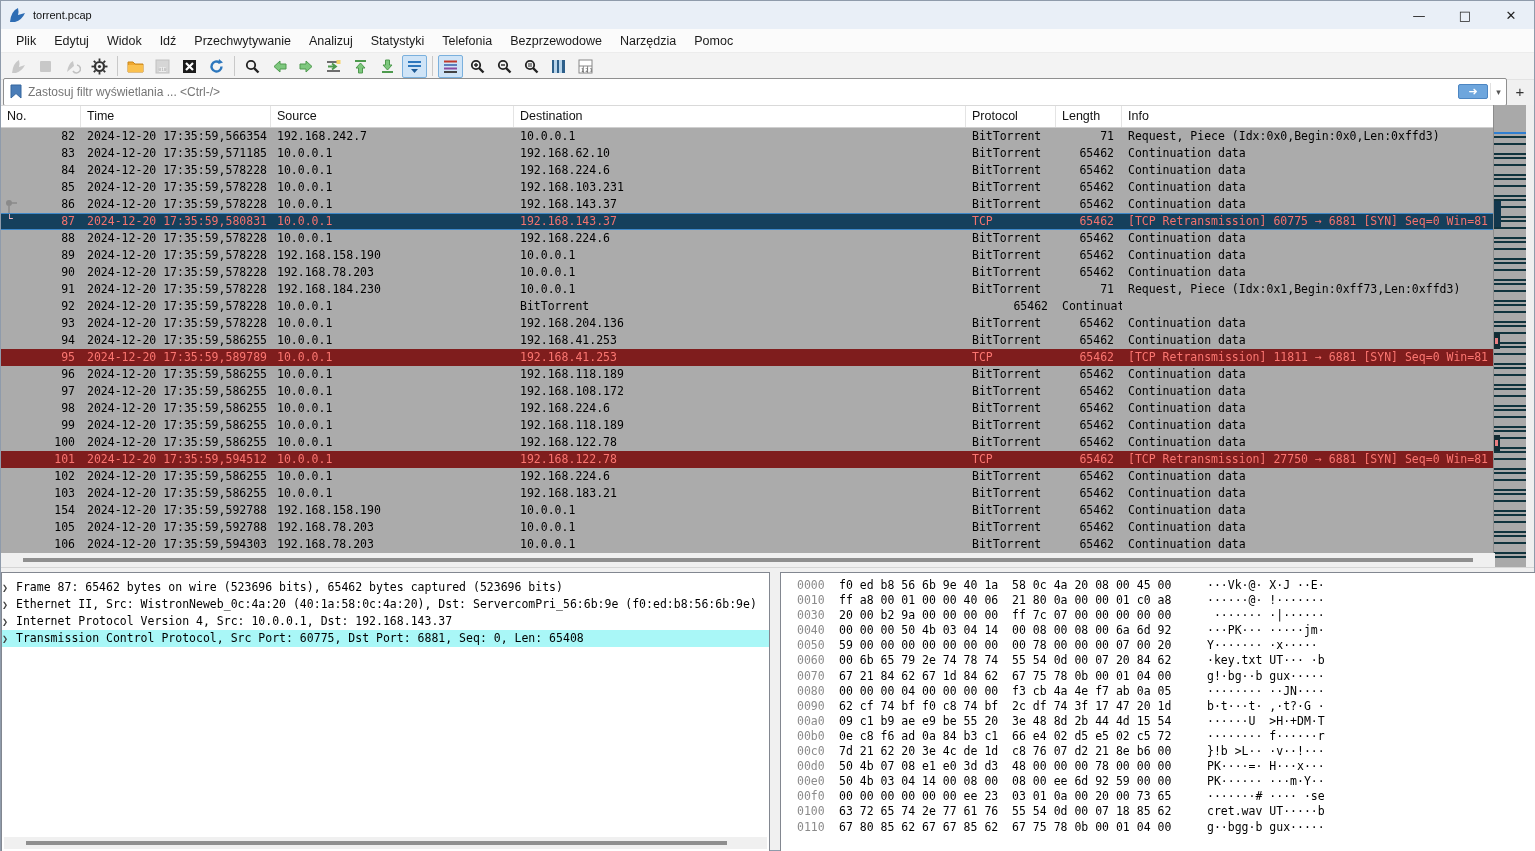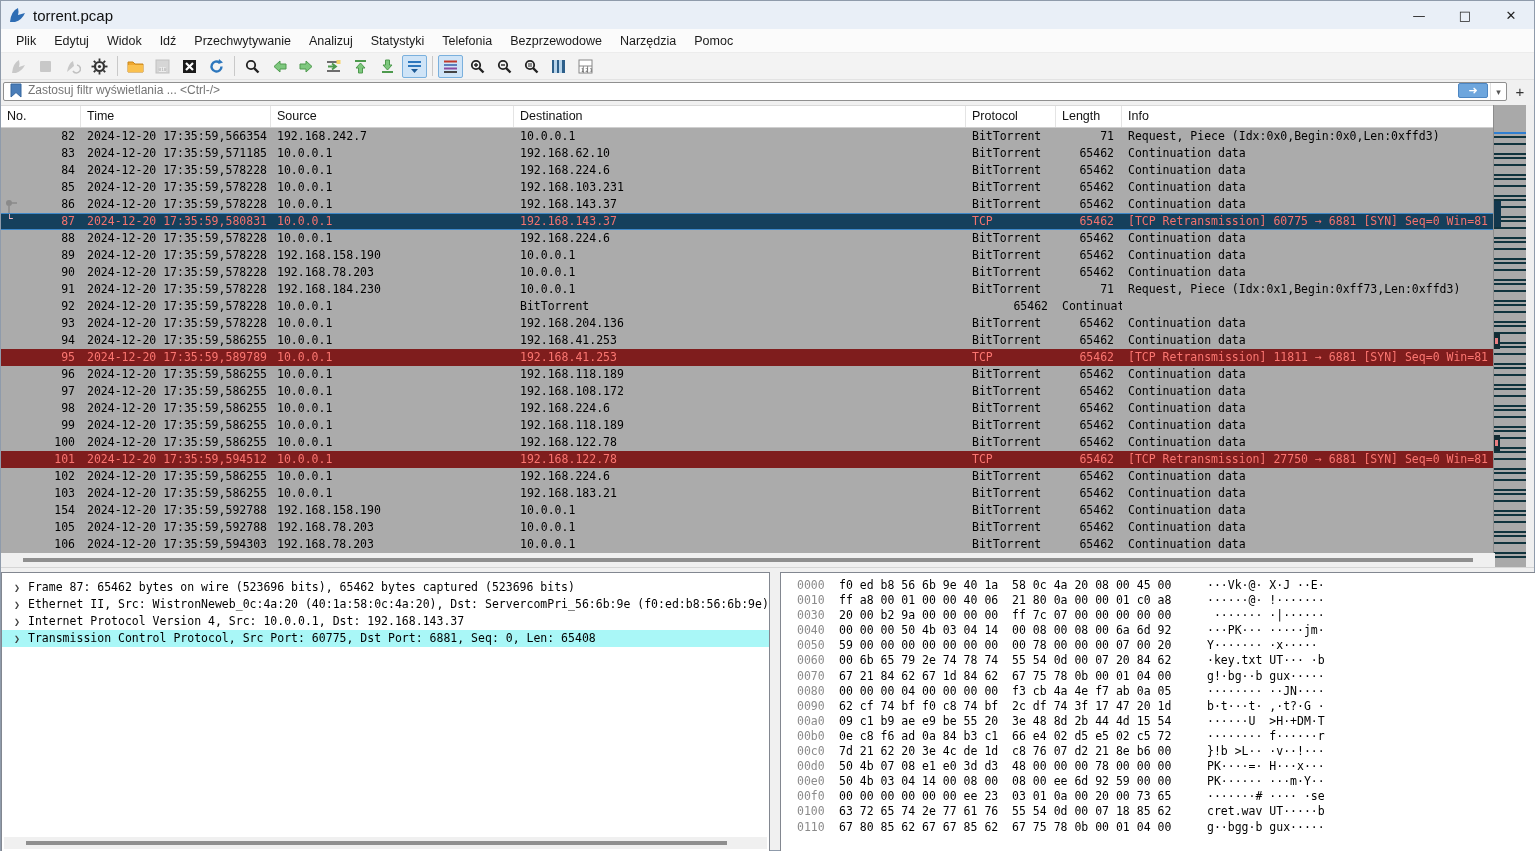--- a/index.html
+++ b/index.html
@@ -4,21 +4,21 @@
 <style>
   * { margin:0; padding:0; box-sizing:border-box; }
   html,body { width:1535px; height:851px; overflow:hidden; background:#f0f0f0;
     font-family:"Liberation Sans", sans-serif; }
   #window { position:relative; width:1535px; height:851px; border:1px solid #8f9bab; background:#f0f0f0; }
 
   
   #titlebar { position:absolute; left:0; top:0; width:100%; height:28px; background:#e9eff7;
     display:flex; align-items:center; }
   #titlebar .fin { width:18px; height:16px; margin:0 6px 0 8px; }
-  #titlebar .title { font-size:15px; color:#111;text-align:center; }
+  #titlebar .title { font-size:11px; color:#111;text-align:center; }
   #win-controls { position:absolute; right:0; top:0; height:28px; display:flex; }
   .win-btn { width:46px; height:28px; display:flex; align-items:center; justify-content:center;
     font-size:13px; color:#222; font-family:"DejaVu Sans", sans-serif; }
 
   
   #menubar { position:absolute; left:0; top:28px; width:100%; height:24px; background:#fbfbfb;
     display:flex; align-items:center; padding-left:6px; border-bottom:1px solid #ececec;text-align:center; }
   .menu-item { font-size:12.5px; color:#1a1a1a; padding:3px 9px; }
 
   
@@ -27,22 +27,22 @@
   .tool-btn { width:25px; height:23px; display:flex; align-items:center; justify-content:center;
     border:1px solid transparent; border-radius:2px; margin:0 1px; }
   .tool-btn.toggled { background:#cfe4f7; border-color:#7ab0dd; }
   .tool-btn.disabled { opacity:.5; filter:grayscale(1); }
   .tool-sep { width:1px; height:20px; background:#c9c9c9; margin:0 4px; }
   .tool-btn svg { display:block; }
 
   
   #filterbar { position:absolute; left:0; top:79px; width:100%; height:23px; background:#f0f0f0;
     display:flex; align-items:center; }
-  #filter-box { position:relative; flex:1; height:19px; margin:0 3px 0 2px; background:#fff;
-    border:1px solid #8f8f8f; border-radius:2px; display:flex; align-items:flex-start; }
+  #filter-box { position:relative; flex:1; height:28px; margin:0 3px 0 2px; background:#fff;
+    border:1px solid #8f8f8f; border-radius:2px; display:flex; align-items:center; }
   #filter-bookmark { width:16px; height:15px; margin:0 4px; }
   #filter-input { flex:1; border:0; outline:0; font-size:12px; color:#333; background:transparent;
     font-family:"Liberation Sans", sans-serif; }
   #filter-apply { width:30px; height:15px; background:#6ea6dd; border:1px solid #4d86c2; border-radius:2px;
     display:flex; align-items:center; justify-content:center; color:#fff; font-size:11px; margin-right:2px; }
   #filter-caret { width:16px; height:17px; display:flex; align-items:center; justify-content:center;
     color:#555; font-size:9px; border-left:1px solid #e0e0e0; }
   #filter-add { width:20px; height:19px; display:flex; align-items:center; justify-content:center;
     font-size:15px; color:#333; margin-right:4px; }
 
@@ -86,21 +86,21 @@
   #pl-hscroll .thumb { position:absolute; left:22px; right:22px; top:5px; height:4px; background:#8f8f8f; }
 
   #main-splitter { position:absolute; left:0; top:566px; width:100%; height:5px; background:#f0f0f0;
     border-top:1px solid #d5d5d5; }
 
   
   #details-pane { position:absolute; left:0; top:571px; width:769px; height:280px; background:#fff;
     border:1px solid #828790; }
   #details-rows { padding-top:6px; }
   .drow { height:17px; line-height:17px; font-family:"DejaVu Sans Mono","Liberation Mono",monospace;
-    font-size:11.5px; color:#000; white-space:pre; overflow:hidden; padding-left:12px; position:relative; }
+    font-size:11.5px; color:#000; white-space:pre; overflow:hidden; padding-left:0; position:relative; }
   .drow .chev { display:inline-block; width:14px; color:#444; font-size:10px; }
   .drow.hl { background:#a9f7f7; }
   #details-hscroll { position:absolute; left:2px; right:2px; bottom:2px; height:12px; background:#f0f0f0; }
   #details-hscroll .thumb { position:absolute; left:22px; right:40px; top:4px; height:4px; background:#8f8f8f; }
 
   
   #hex-pane { position:absolute; left:779px; top:571px; width:756px; height:280px; background:#fff;
     border:1px solid #828790; overflow:hidden;padding-left:12px; }
   #hex-rows { padding:5px 0 0 4px; }
   .hrow { height:15.1px; line-height:15.1px; font-family:"DejaVu Sans Mono","Liberation Mono",monospace;

